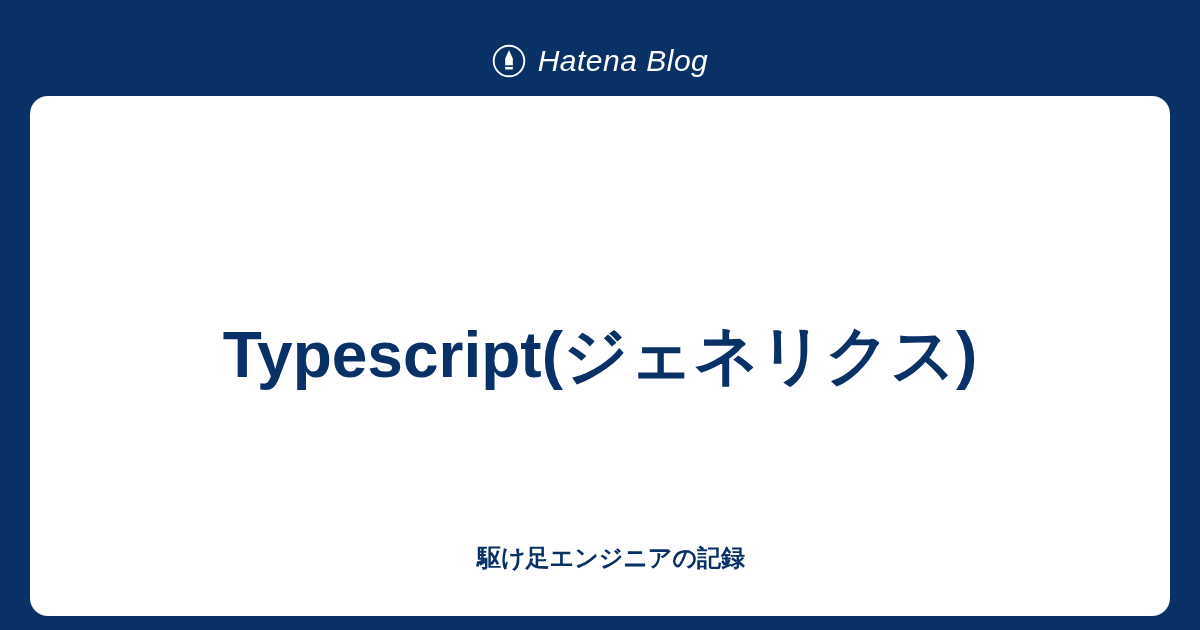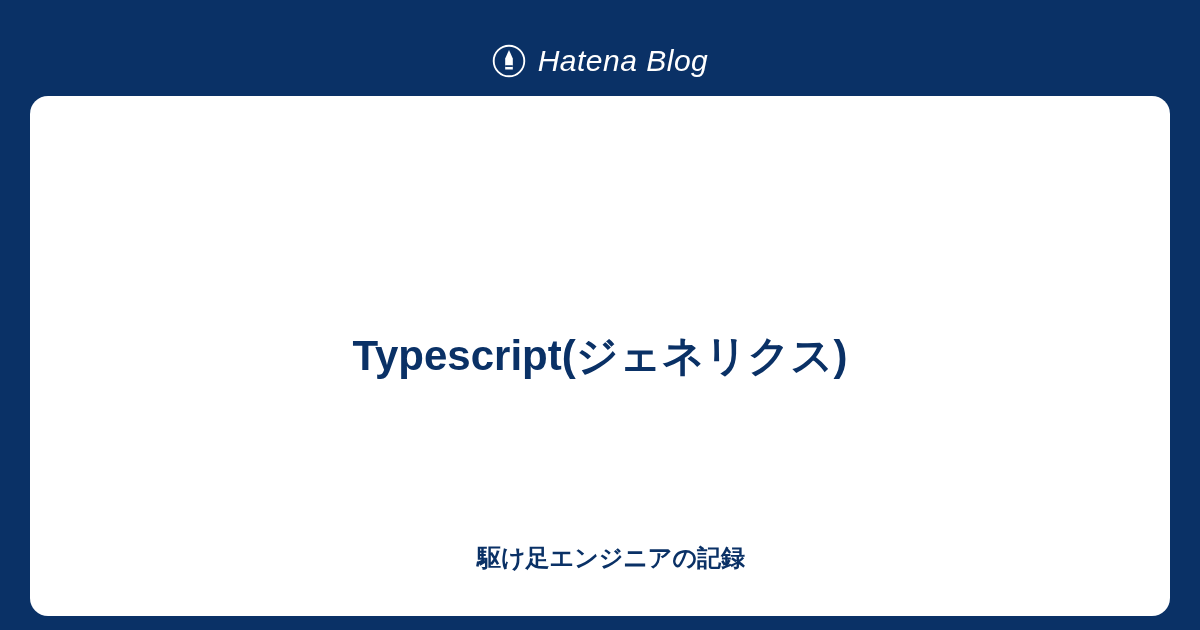--- a/index.html
+++ b/index.html
@@ -49,21 +49,21 @@
       border-radius: 18px;
       display: flex;
       flex-direction: column;
       align-items: center;
       justify-content: center;
       position: relative;
       padding: 40px;
     }
     .title {
       color: #0a3166;
-      font-size: 42px;
+      font-size: 64px;
       font-weight: 700;
       text-align: center;
       line-height: 1.4;
     }
     .subtitle {
       color: #0a3166;
       font-size: 24px;
       font-weight: 700;
       text-align: center;
       position: absolute;

